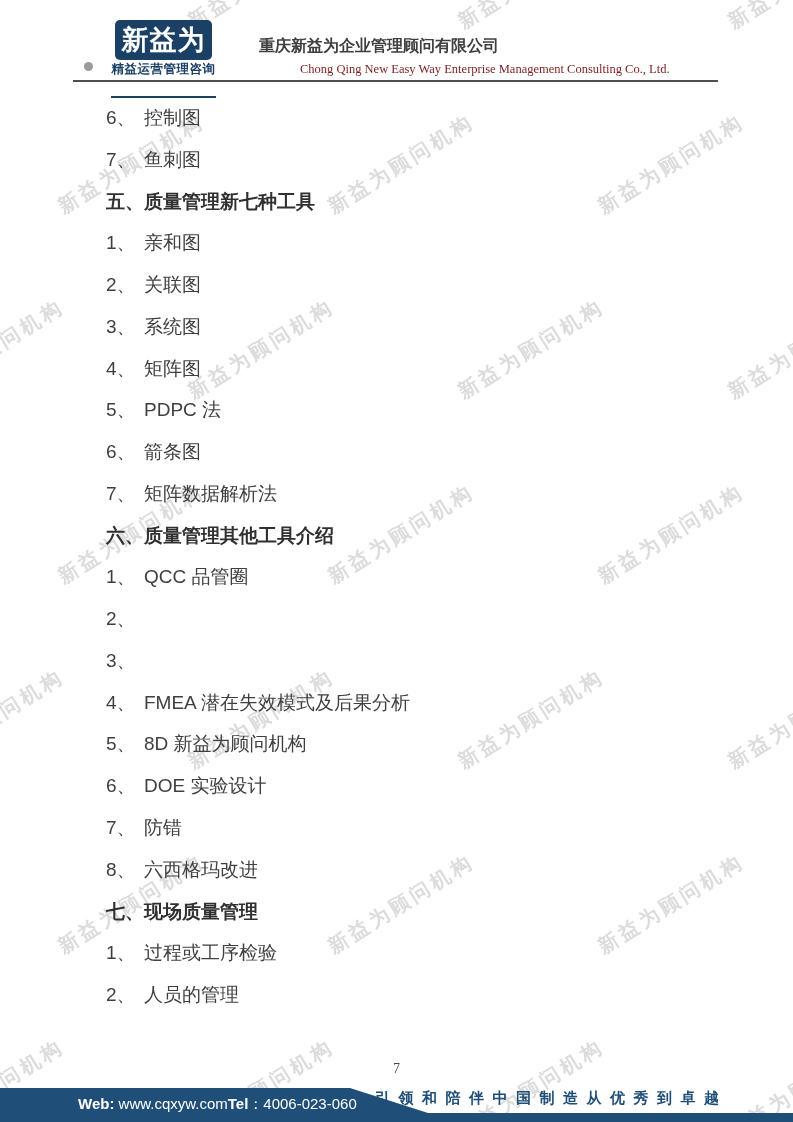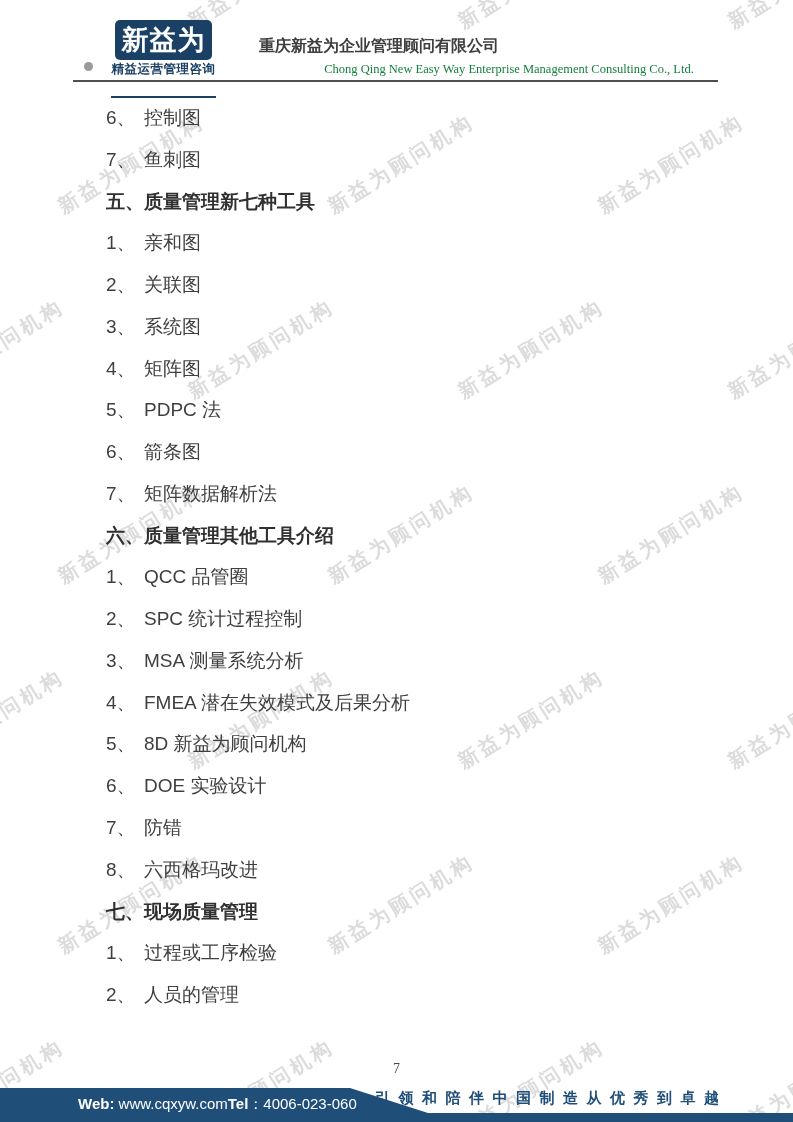--- a/index.html
+++ b/index.html
@@ -43,23 +43,23 @@
     font-size:12.5px;font-weight:bold;letter-spacing:0.5px;
     border-bottom:2px solid var(--logo-navy);
     padding-bottom:18px;
   }
   .company-cn{
     position:absolute;left:259px;top:36px;
     font-size:16px;font-weight:bold;color:#3f3f3f;letter-spacing:0px;
   }
   .company-en{
     position:absolute;left:300px;top:62px;width:418px;
-    text-align:center;
+    text-align:left;
     font-family:"Liberation Serif","DejaVu Serif",serif;
-    font-size:12.5px;color:#15803d;
+    font-size:12.5px;color:#7f1d1d;
   }
   .header-rule{
     position:absolute;left:73px;top:80px;width:645px;height:2px;
     background:#4f4f4f;
   }
   
   .outline{position:absolute;left:106px;top:106px;z-index:1;}
   .outline-row{
     height:41.77px;
     font-size:19px;color:#3f3f3f;
@@ -188,25 +188,23 @@
       <div class="outline-row heading">
         <span class="num">六、</span>
         <span>质量管理其他工具介绍</span>
       </div>
       <div class="outline-row">
         <span class="num">1、</span>
         <span>QCC 品管圈</span>
       </div>
       <div class="outline-row">
         <span class="num">2、</span>
-        <span>SPC 统计过程控制</span>
       </div>
       <div class="outline-row">
         <span class="num">3、</span>
-        <span>MSA 测量系统分析</span>
       </div>
       <div class="outline-row">
         <span class="num">4、</span>
         <span>FMEA 潜在失效模式及后果分析</span>
       </div>
       <div class="outline-row">
         <span class="num">5、</span>
         <span>8D 新益为顾问机构</span>
       </div>
       <div class="outline-row">

